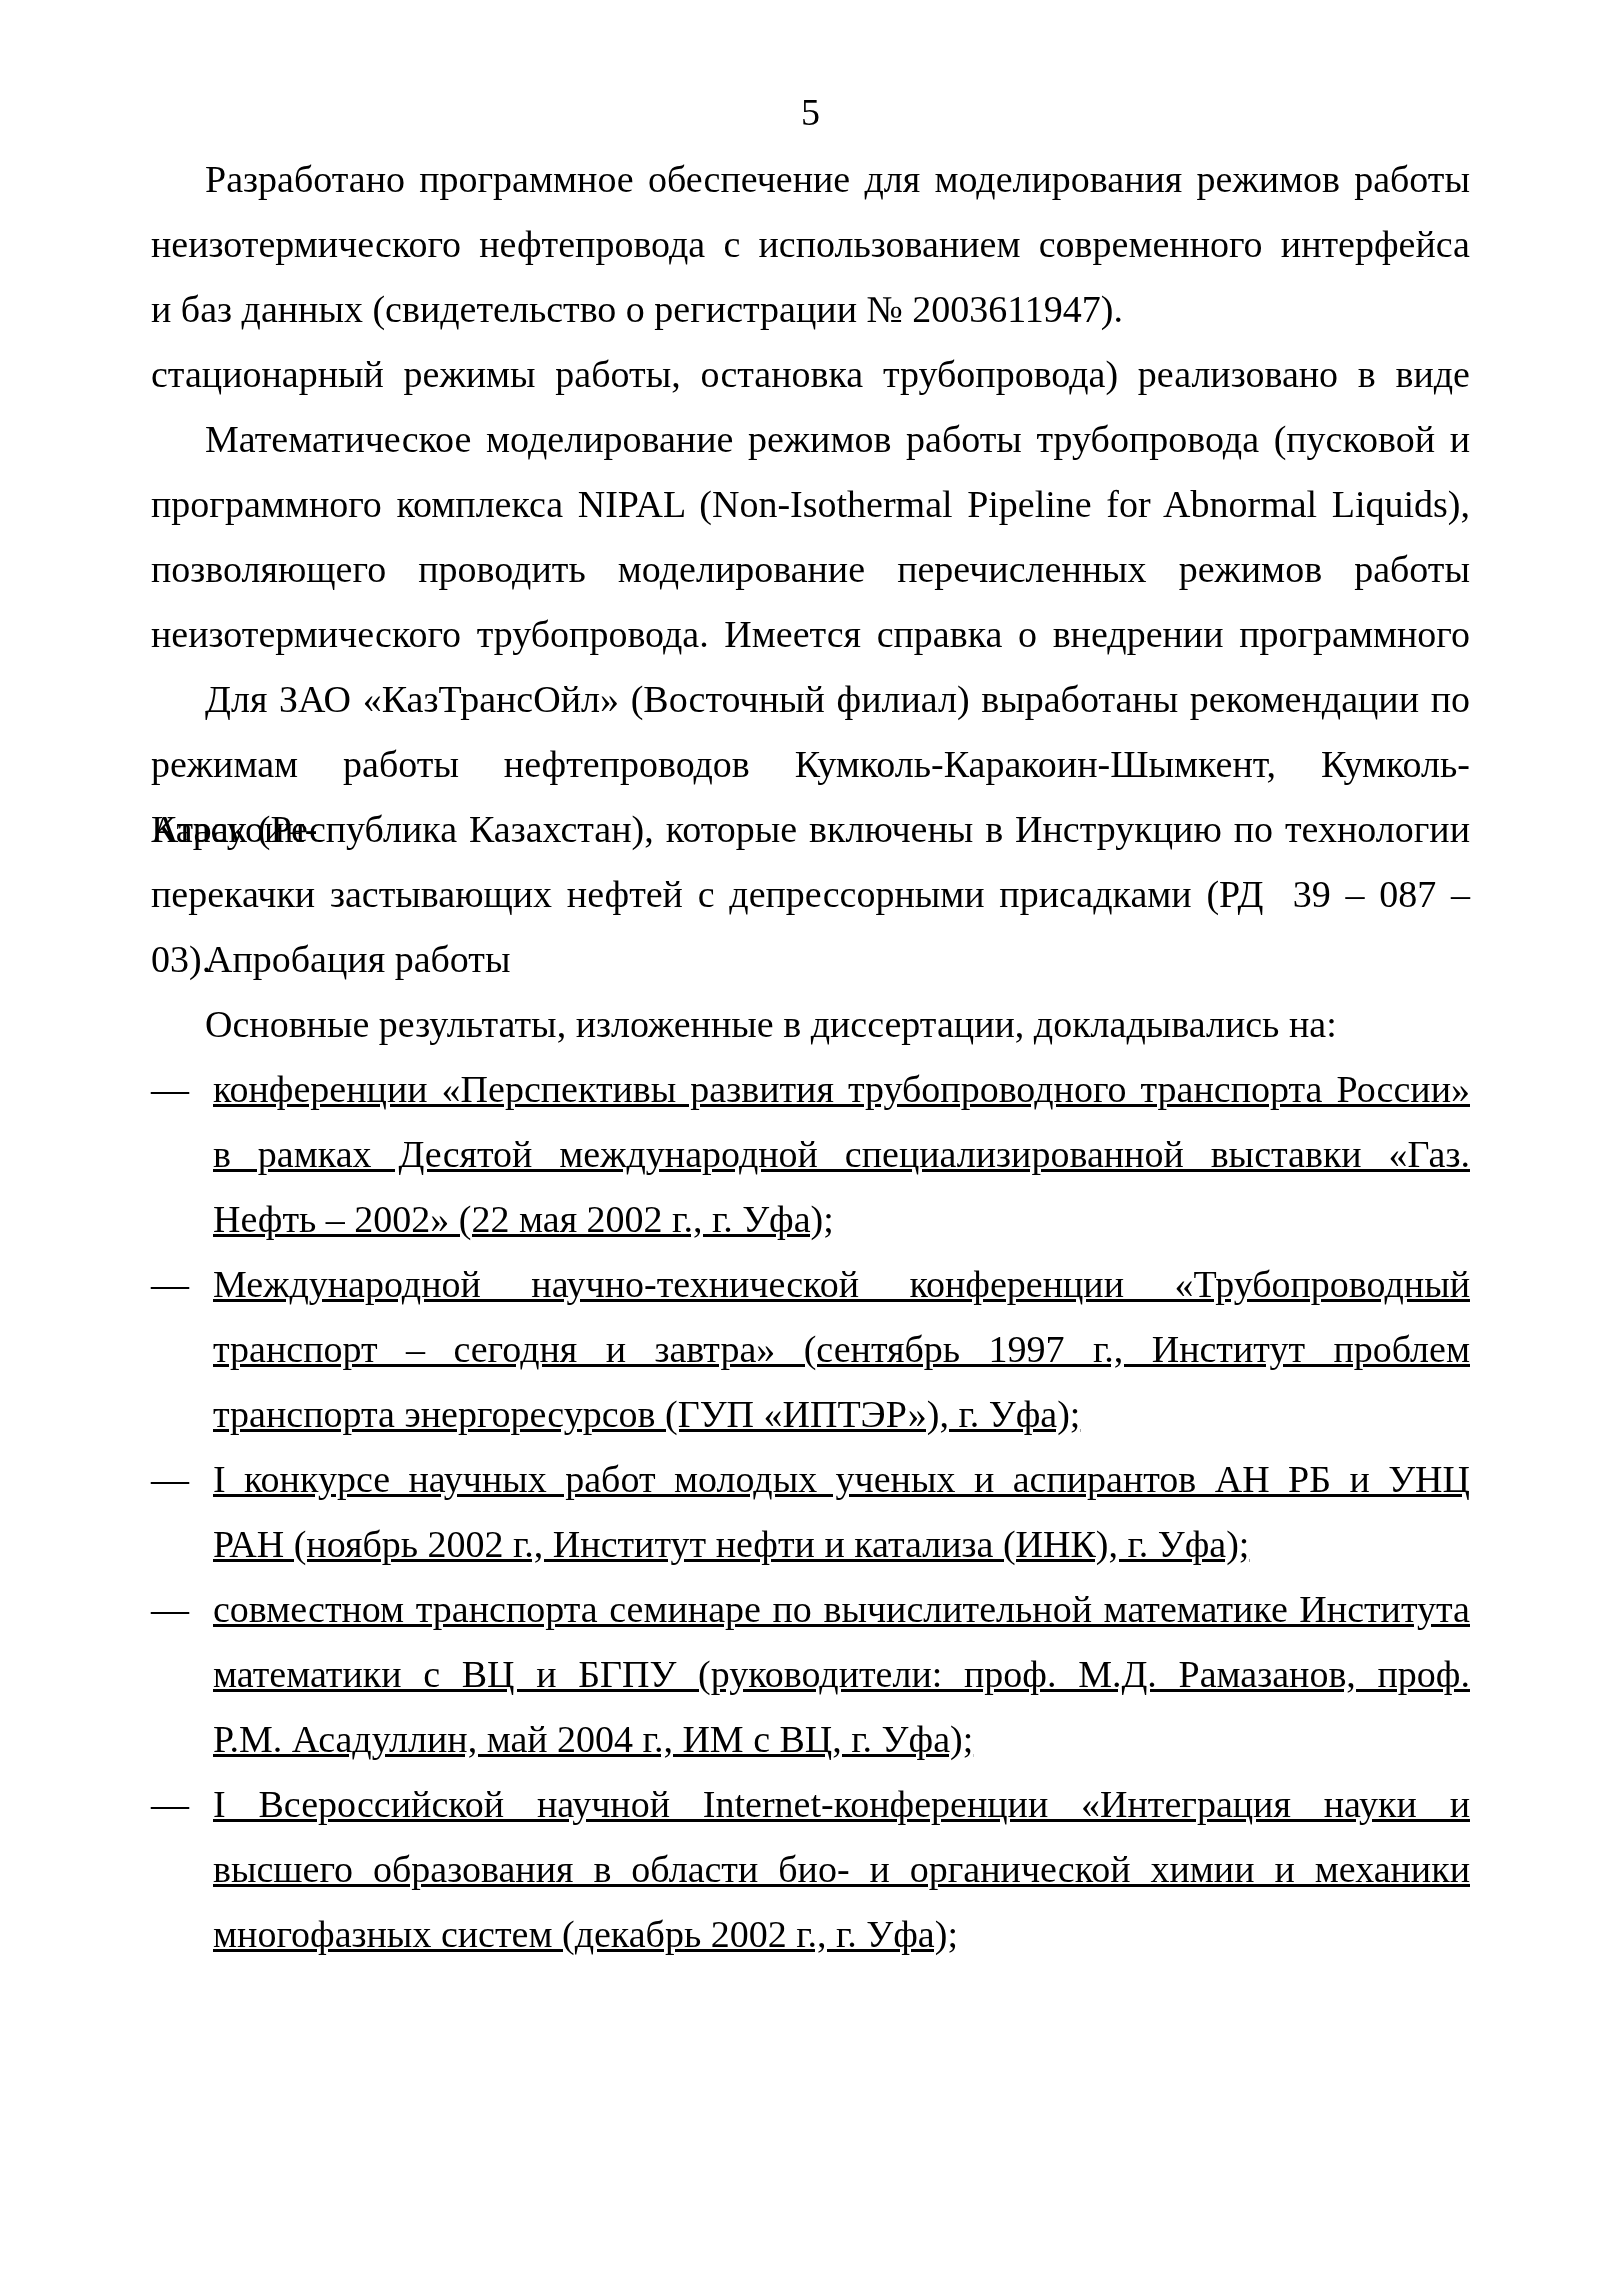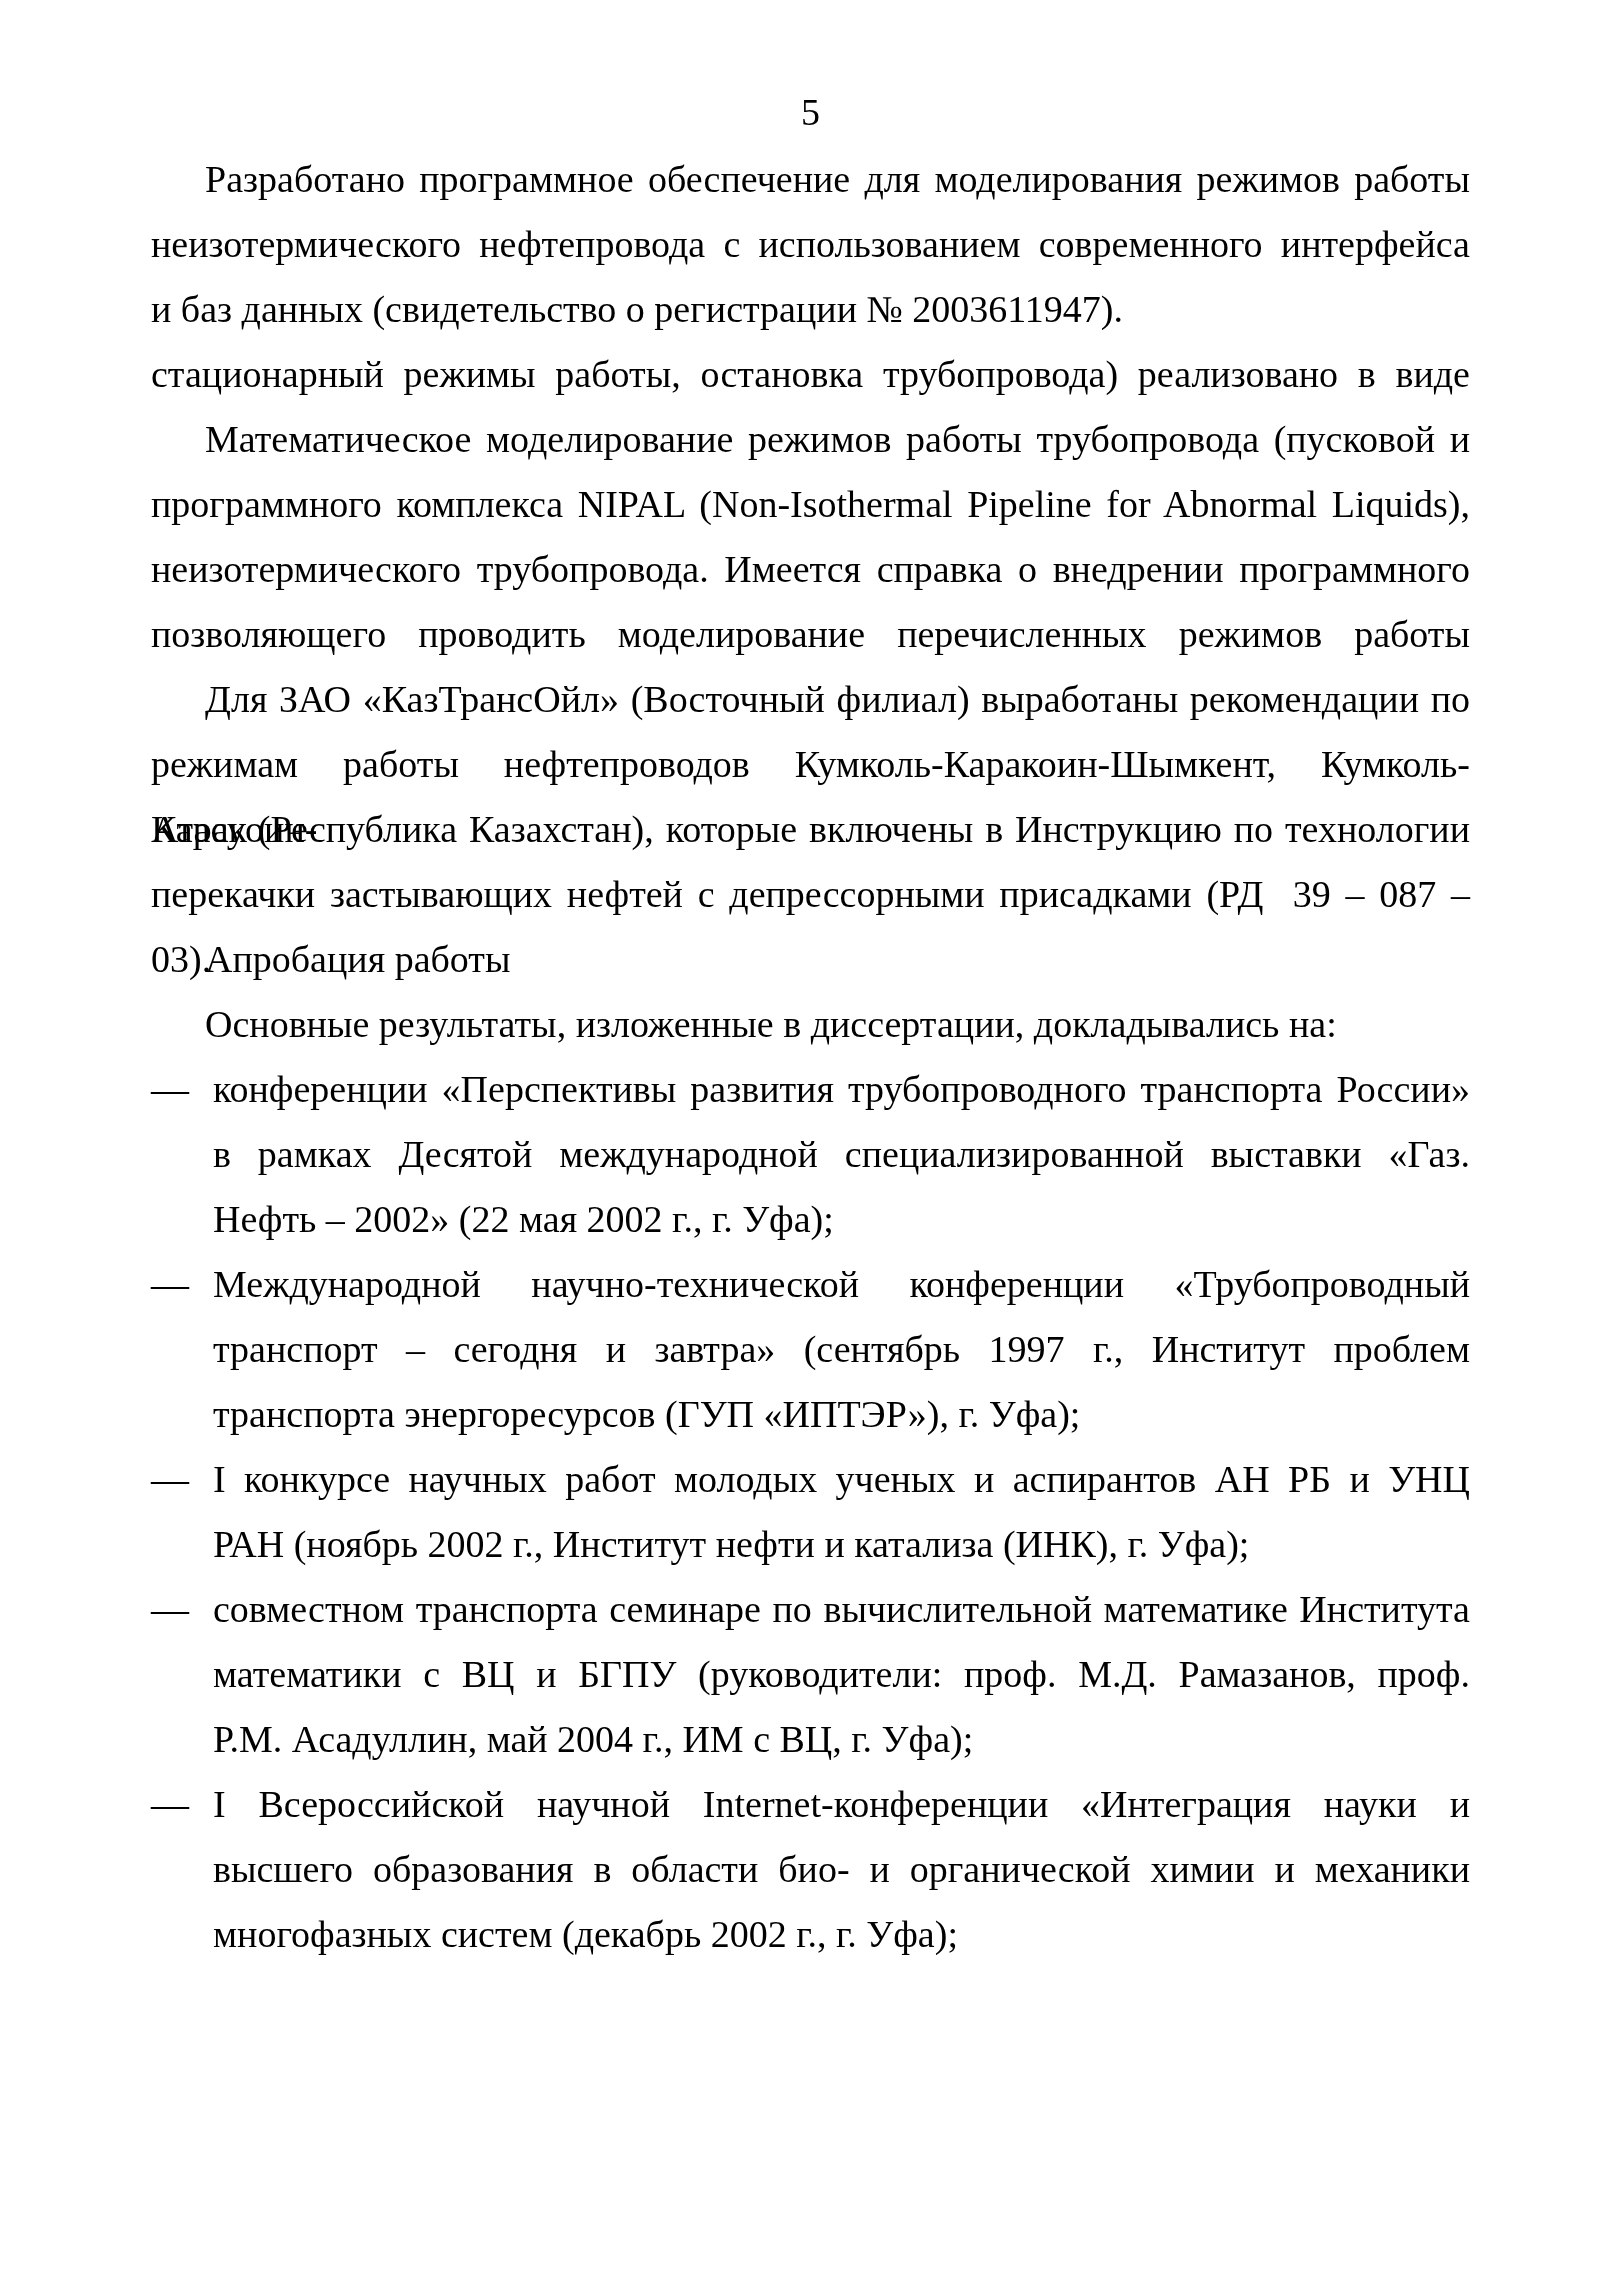--- a/index.html
+++ b/index.html
@@ -38,21 +38,21 @@
   }
   .ln.last { text-align-last: left; }
   .para .ln.first { padding-left: 54px; }
   .heading-line {
     height: 65px;
     line-height: 65px;
     padding-left: 54px;
     font-weight: 400;
   }
   .list-item { position: relative; }
-  .list-item .ln { padding-left: 62px; }
+  .list-item .ln { padding-left: 62px; text-decoration: underline; }
   .list-item .dash {
     position: absolute;
     left: 0;
     top: 0;
     height: 65px;
     line-height: 65px;
   }
 </style>
 </head>
 <body>
@@ -64,22 +64,22 @@
   <div class="para">
     <div class="ln first">Разработано программное обеспечение для моделирования режимов работы</div>
     <div class="ln">неизотермического нефтепровода с использованием современного интерфейса</div>
     <div class="ln last">и баз данных (свидетельство о регистрации № 2003611947).</div>
   </div>
 
   <div class="para">
     <div class="ln">стационарный режимы работы, остановка трубопровода) реализовано в виде</div>
     <div class="ln first">Математическое моделирование режимов работы трубопровода (пусковой и</div>
     <div class="ln">программного комплекса NIPAL (Non-Isothermal Pipeline for Abnormal Liquids),</div>
+    <div class="ln">позволяющего проводить моделирование перечисленных режимов работы</div>
     <div class="ln">неизотермического трубопровода. Имеется справка о внедрении программного</div>
-    <div class="ln">позволяющего проводить моделирование перечисленных режимов работы</div>
   </div>
 
   <div class="para">
     <div class="ln first">Для ЗАО «КазТрансОйл» (Восточный филиал) выработаны рекомендации по</div>
     <div class="ln">режимам работы нефтепроводов Кумколь-Каракоин-Шымкент, Кумколь-Каракоин-</div>
     <div class="ln">Атасу (Республика Казахстан), которые включены в Инструкцию по технологии</div>
     <div class="ln last">перекачки застывающих нефтей с депрессорными присадками (РД&nbsp; 39 – 087 – 03).</div>
   </div>
 
   <div class="heading-line">Апробация работы</div>

